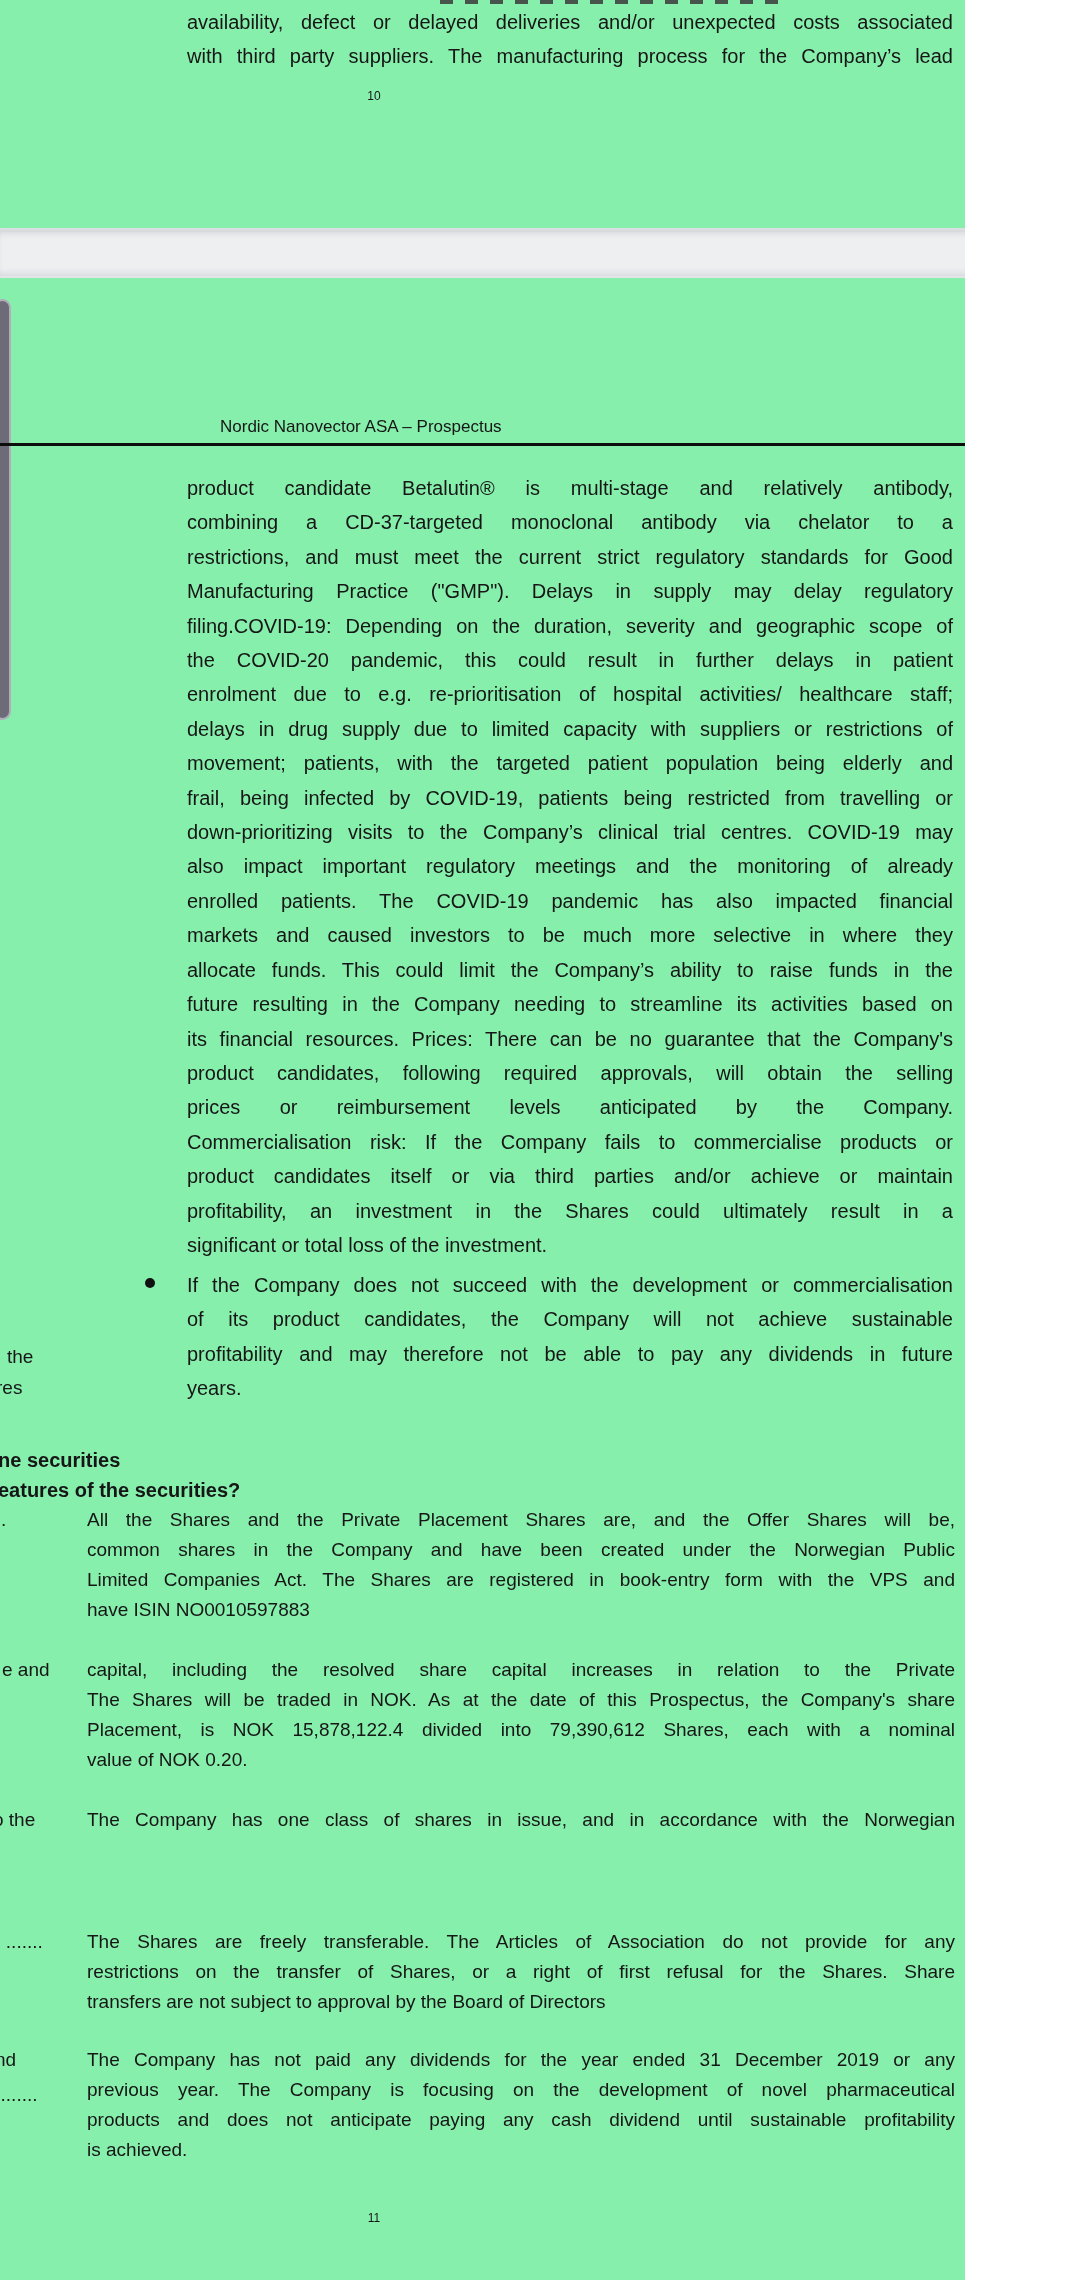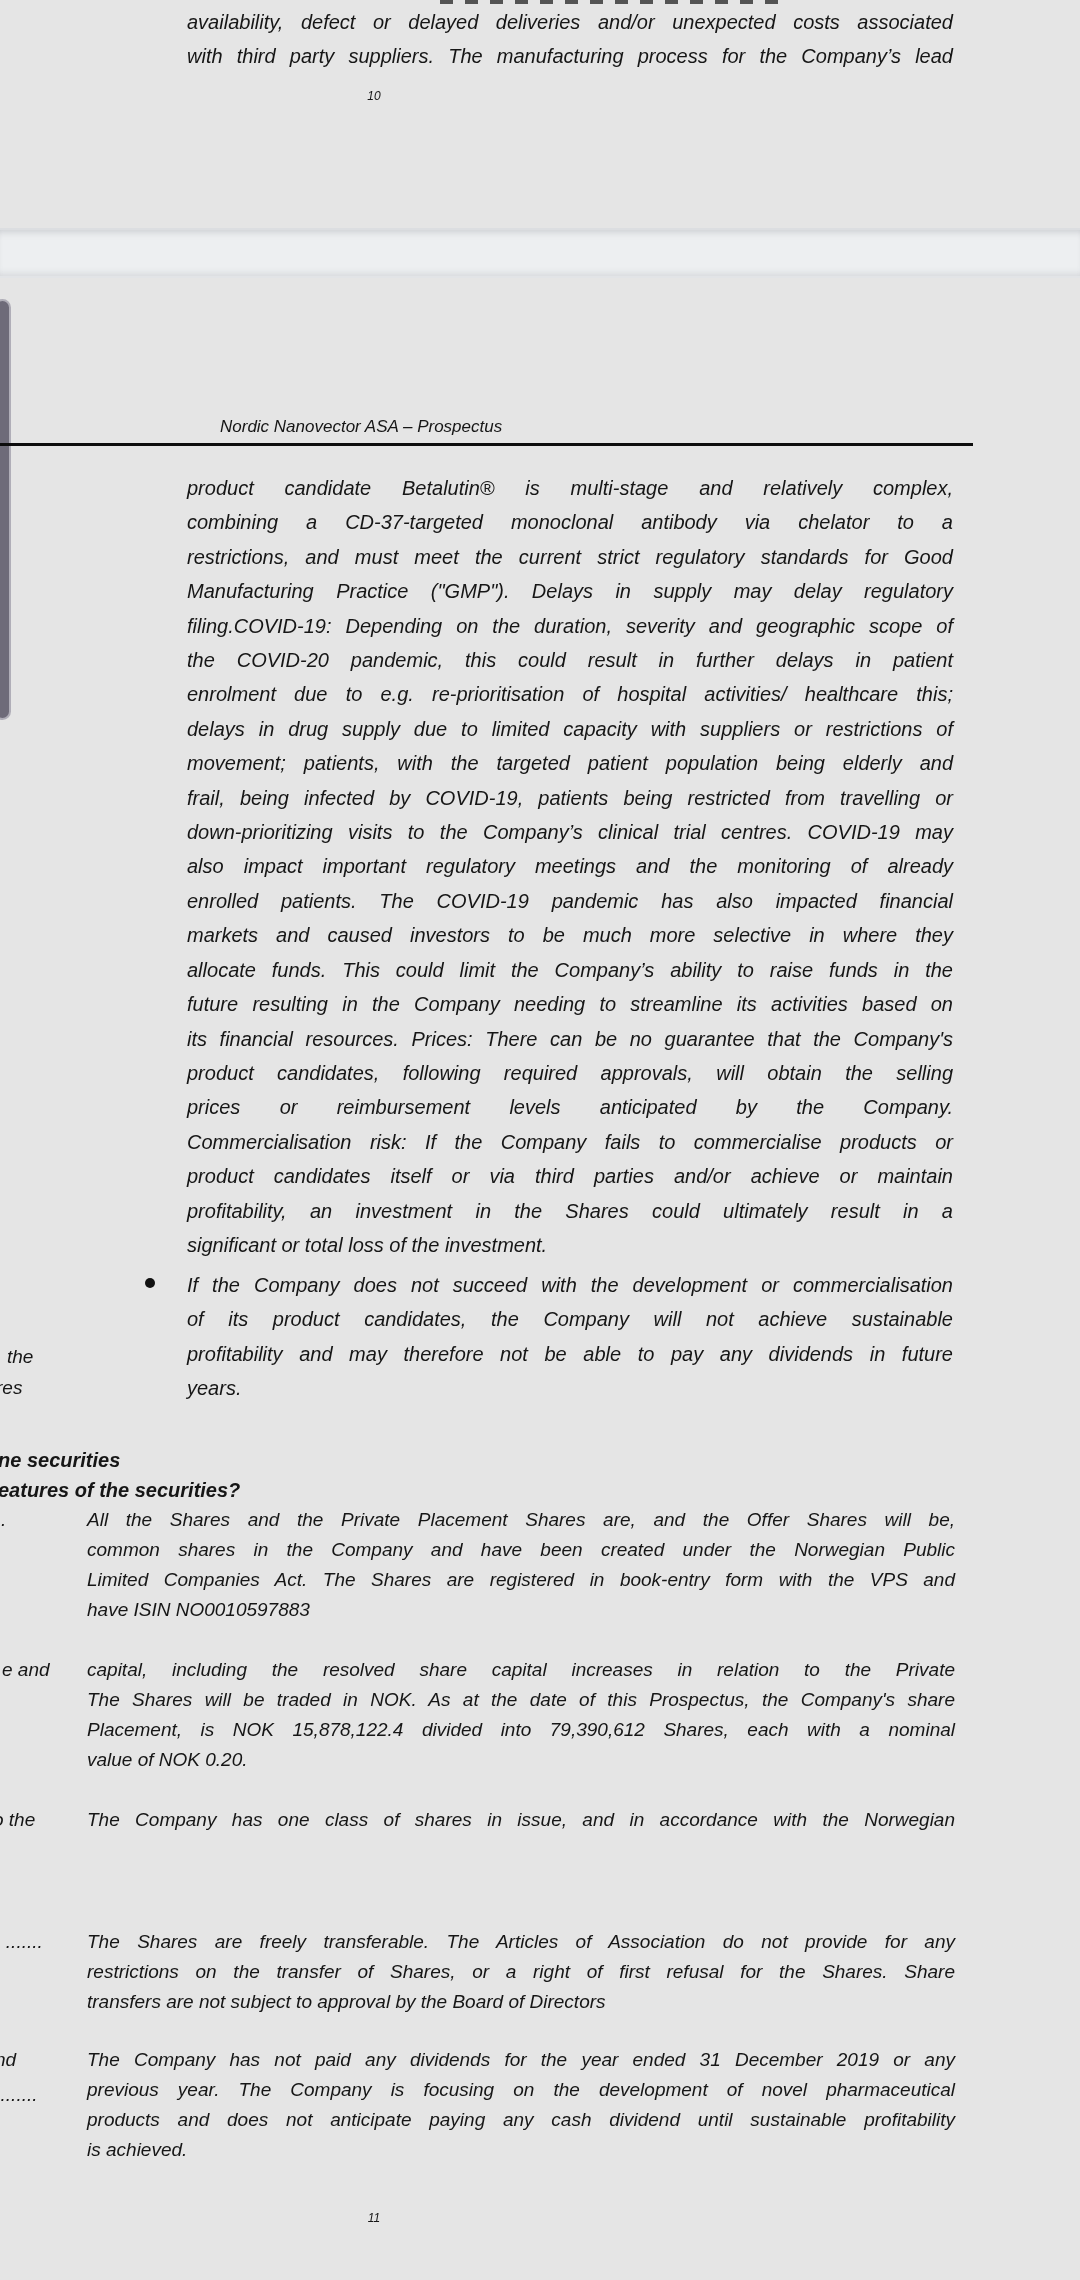--- a/index.html
+++ b/index.html
@@ -1,17 +1,17 @@
 <!DOCTYPE html>
 <html><head>
 <meta charset="utf-8">
 <style>
   html,body{margin:0;padding:0;background:#fff;}
-  .canvas{position:relative;width:1080px;height:2280px;background:#e5e5e5;overflow:hidden;
-          font-family:"Liberation Sans",sans-serif;color:#161616;font-style:italic;}
+  .canvas{position:relative;width:965px;height:2280px;background:#86efac;overflow:hidden;
+          font-family:"Liberation Sans",sans-serif;color:#161616;}
   
   .col{position:absolute;left:187px;width:766px;font-size:20px;line-height:34.4px;}
   
   .tcol{position:absolute;left:87px;width:868px;font-size:19px;line-height:30px;}
   .jline{text-align:justify;text-align-last:justify;}
   .jline.lastleft{text-align-last:left;}
   .pagenum{position:absolute;left:346px;width:56px;text-align:center;font-size:12px;line-height:20px;}
   .header{position:absolute;left:220px;top:416px;font-size:17px;line-height:22px;}
   .rule{position:absolute;left:0;top:443px;width:973px;height:3px;background:#0d0d0d;}
   .pagegap{position:absolute;left:0;top:228px;width:1080px;height:50px;background:#edeff1;
@@ -38,27 +38,27 @@
   <div class="pagenum" style="top:86px">10</div>
 
   <div class="pagegap"></div>
 
   <div class="thumb"></div>
 
   <div class="header">Nordic Nanovector ASA – Prospectus</div>
   <div class="rule"></div>
 
   <div class="col" style="top:471px">
-      <div class="jline">product candidate Betalutin® is multi-stage and relatively complex,</div>
+      <div class="jline">product candidate Betalutin® is multi-stage and relatively antibody,</div>
       <div class="jline">combining a CD-37-targeted monoclonal antibody via chelator to a</div>
       <div class="jline">restrictions, and must meet the current strict regulatory standards for Good</div>
       <div class="jline">Manufacturing Practice ("GMP"). Delays in supply may delay regulatory</div>
       <div class="jline">filing.COVID-19: Depending on the duration, severity and geographic scope of</div>
       <div class="jline">the COVID-20 pandemic, this could result in further delays in patient</div>
-      <div class="jline">enrolment due to e.g. re-prioritisation of hospital activities/ healthcare this;</div>
+      <div class="jline">enrolment due to e.g. re-prioritisation of hospital activities/ healthcare staff;</div>
       <div class="jline">delays in drug supply due to limited capacity with suppliers or restrictions of</div>
       <div class="jline">movement; patients, with the targeted patient population being elderly and</div>
       <div class="jline">frail, being infected by COVID-19, patients being restricted from travelling or</div>
       <div class="jline">down-prioritizing visits to the Company’s clinical trial centres. COVID-19 may</div>
       <div class="jline">also impact important regulatory meetings and the monitoring of already</div>
       <div class="jline">enrolled patients. The COVID-19 pandemic has also impacted financial</div>
       <div class="jline">markets and caused investors to be much more selective in where they</div>
       <div class="jline">allocate funds. This could limit the Company’s ability to raise funds in the</div>
       <div class="jline">future resulting in the Company needing to streamline its activities based on</div>
       <div class="jline">its financial resources. Prices: There can be no guarantee that the Company's</div>

